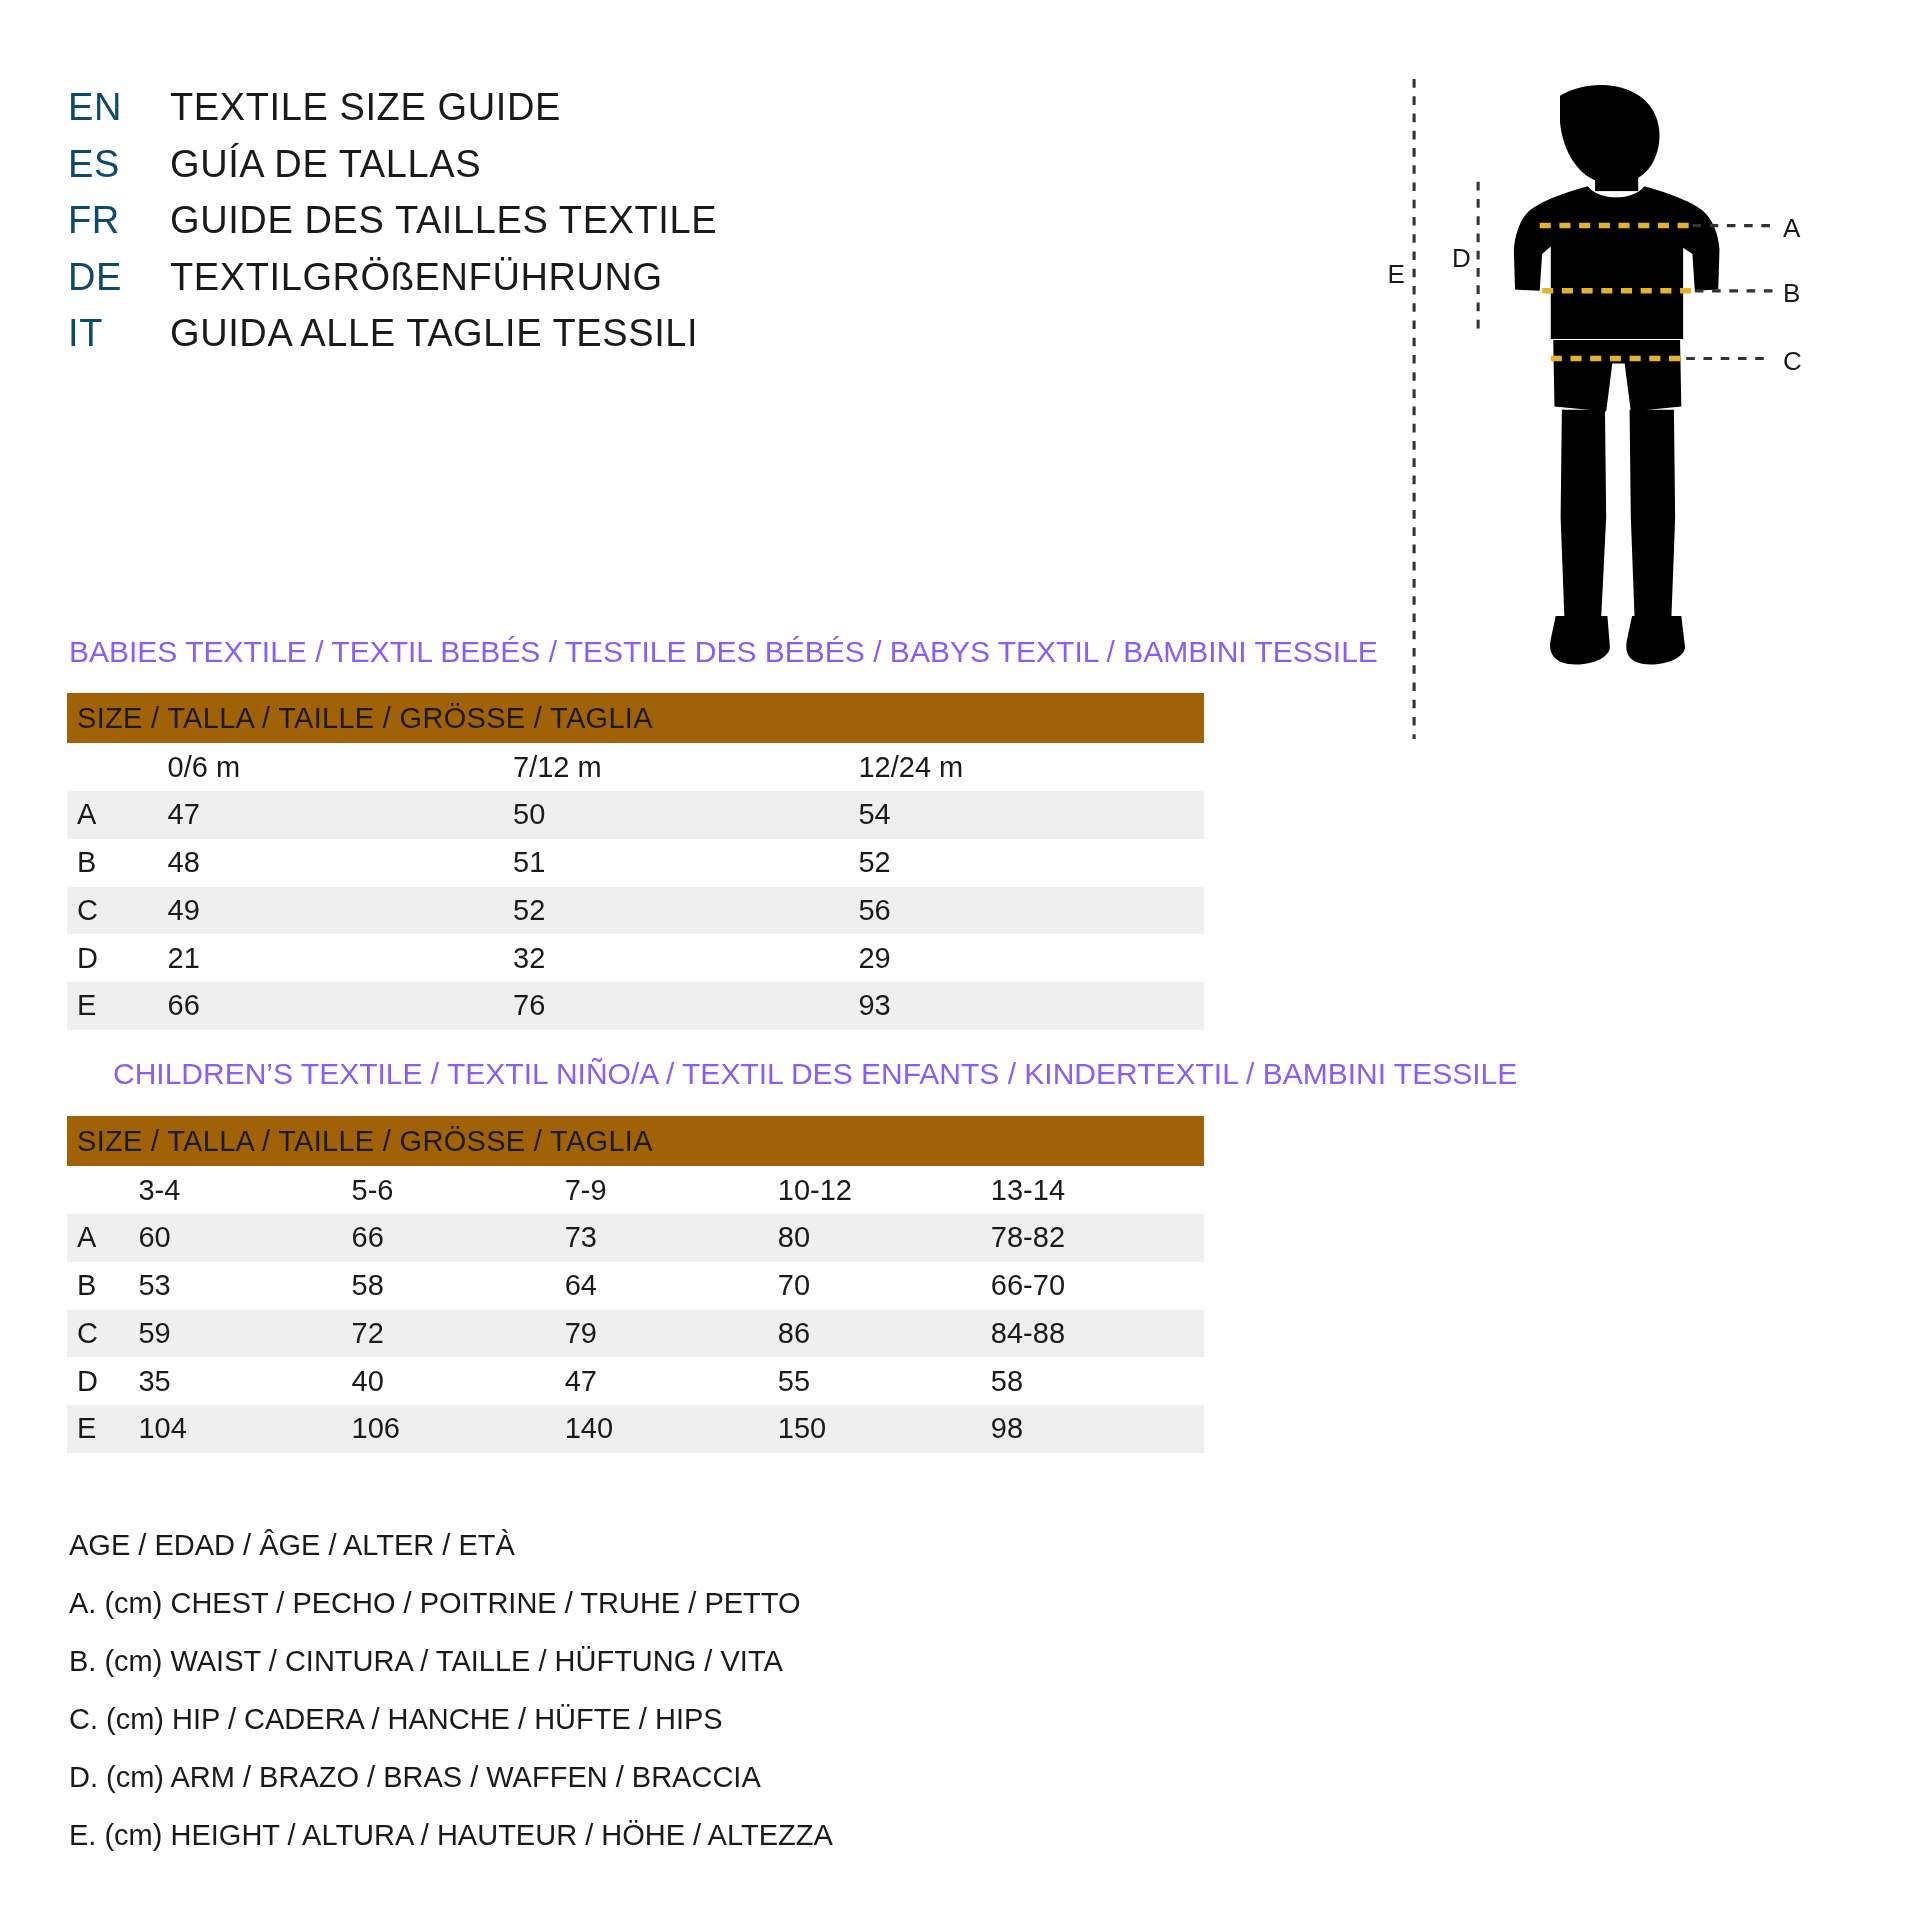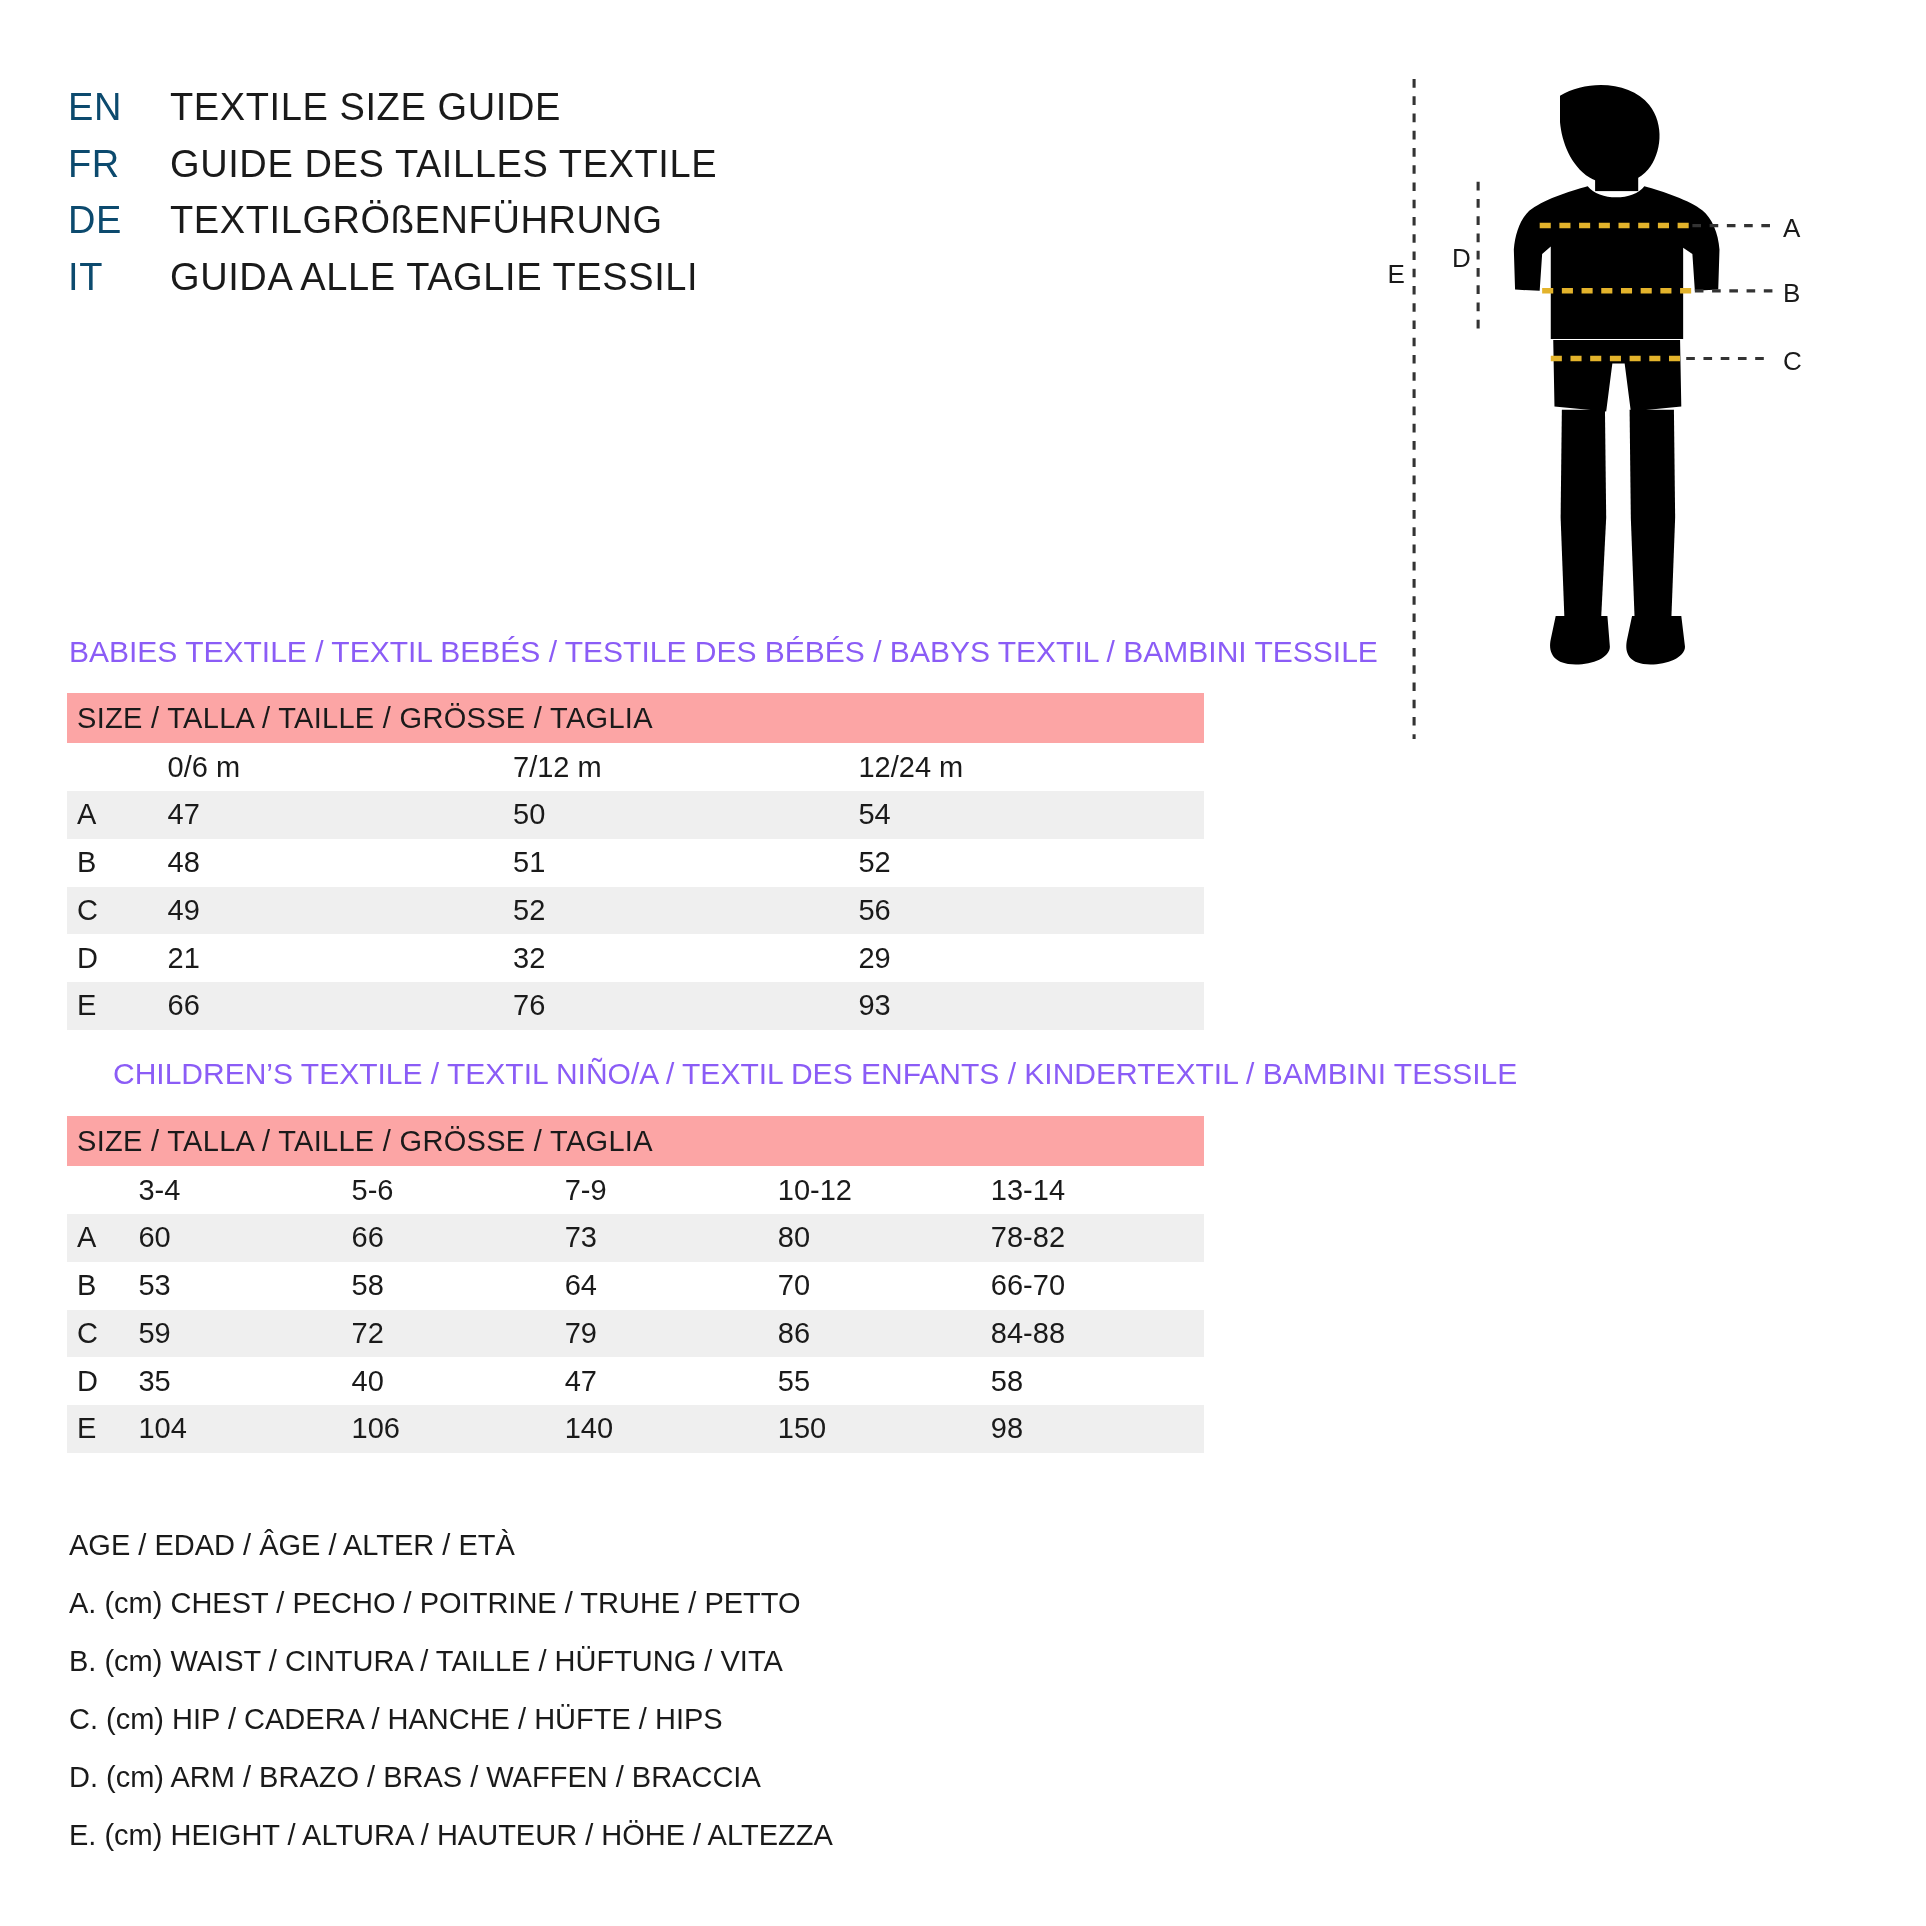--- a/index.html
+++ b/index.html
@@ -71,21 +71,21 @@
   .size-table {
     position: absolute;
     border-collapse: collapse;
     font-size: 29px;
     color: #1a1a1a;
   }
   #babies-table { left: 67px; top: 693px; width: 1137px; }
   #children-table { left: 67px; top: 1116px; width: 1137px; }
 
   .size-table th.header-cell {
-    background: #fca5a5;
+    background: #a16207;
     text-align: left;
     font-weight: normal;
     font-size: 29px;
     padding: 8.6px 0 8.6px 10px;
     letter-spacing: 0.3px;
   }
   .size-table td {
     padding: 7.4px 0 7.4px 0;
     font-weight: normal;
   }
@@ -118,20 +118,24 @@
 </style>
 </head>
 <body>
 
 <div class="page">
 
   <div class="title-block">
     <div class="title-row">
       <span class="title-lang">EN</span>
       <span class="title-text">TEXTILE SIZE GUIDE</span>
+    </div>
+    <div class="title-row">
+      <span class="title-lang">ES</span>
+      <span class="title-text">GUÍA DE TALLAS</span>
     </div>
     <div class="title-row">
       <span class="title-lang">FR</span>
       <span class="title-text">GUIDE DES TAILLES TEXTILE</span>
     </div>
     <div class="title-row">
       <span class="title-lang">DE</span>
       <span class="title-text">TEXTILGRÖßENFÜHRUNG</span>
     </div>
     <div class="title-row">

